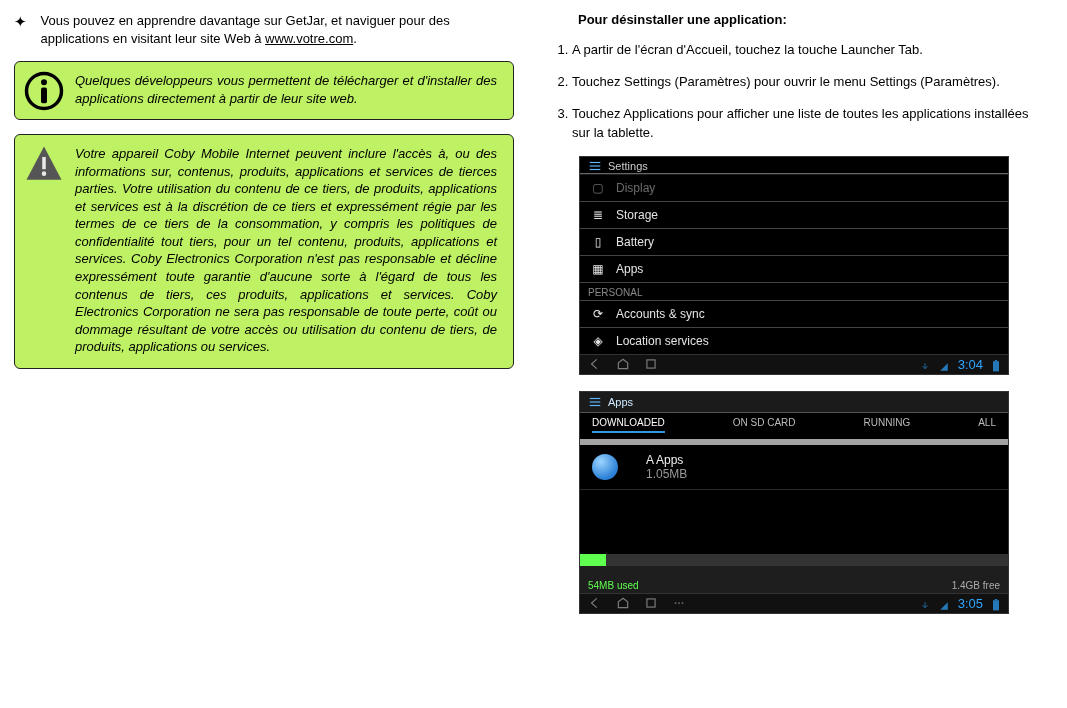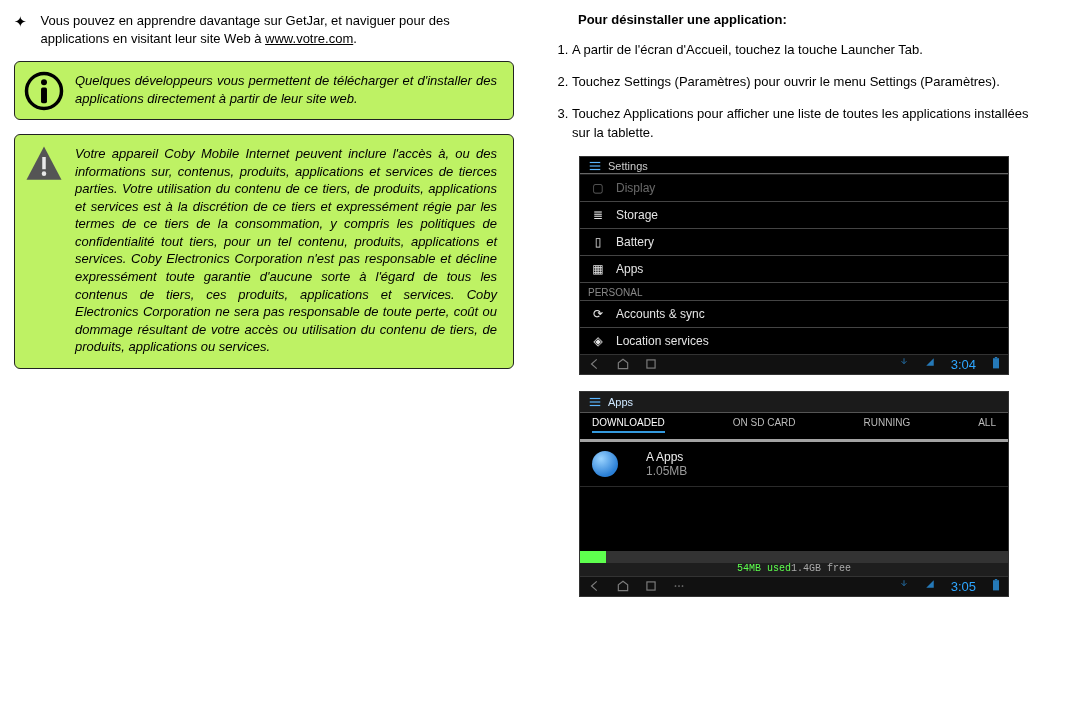--- a/index.html
+++ b/index.html
@@ -116,21 +116,21 @@
     color: #cfe8ff;
     border-bottom: 1px solid #555;
     background: #1b1b1b;
   }
   .shot2 .tabs {
     display: flex;
     justify-content: space-between;
     padding: 4px 12px 6px;
     font-size: 10px;
     color: #bbb;
-    border-bottom: 3px solid #a3a3a3;
+    border-bottom: 6px solid #a3a3a3;
   }
   .shot2 .tabs .active {
     color: #fff;
     border-bottom: 2px solid #3399dd;
     padding-bottom: 3px;
   }
   .shot2 .appitem {
     display: flex;
     align-items: center;
     gap: 28px;
@@ -154,41 +154,40 @@
   }
   .shot2 .datalabel {
     text-align: center;
     color: #a8d5ff;
     font-size: 10px;
     padding: 2px 0;
     background:#1e1e1e;
   }
   .shot2 .databar {
     display: flex;
-    justify-content: center;
+    justify-content: space-between;
     font-size: 10px;
     color: #aaa;
-    padding: 0 8px 2px;
+    padding: 14px 8px 2px;
     background:#1e1e1e;
-    font-family:Liberation Mono, monospace;
   }
 
   
   .navbar {
     display: flex;
     justify-content: space-between;
     align-items: center;
     padding: 2px 8px;
     background: #111;
     border-top: 1px solid #333;
     font-size: 11px;
     color: #888;
   }
   .navbar .navicons { display:flex; gap:14px; }
-  .navbar .right { display:flex; align-items:flex-start; gap:16px; color:#2ea6ff; font-size:13px; }
+  .navbar .right { display:flex; align-items:flex-end; gap:9px; color:#2ea6ff; font-size:13px; }
   .navbar svg { opacity:.7; }
 </style>
 </head>
 <body>
 
 <div class="page">
 
   <div class="col">
     <div class="bullet-row">
       <span class="plane">✦</span>

